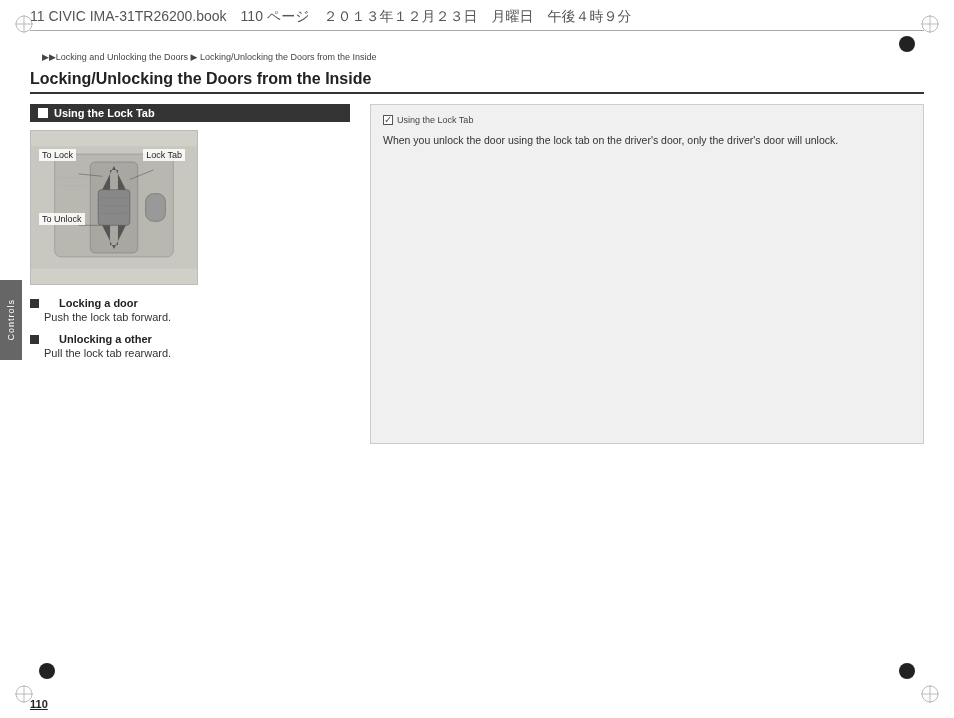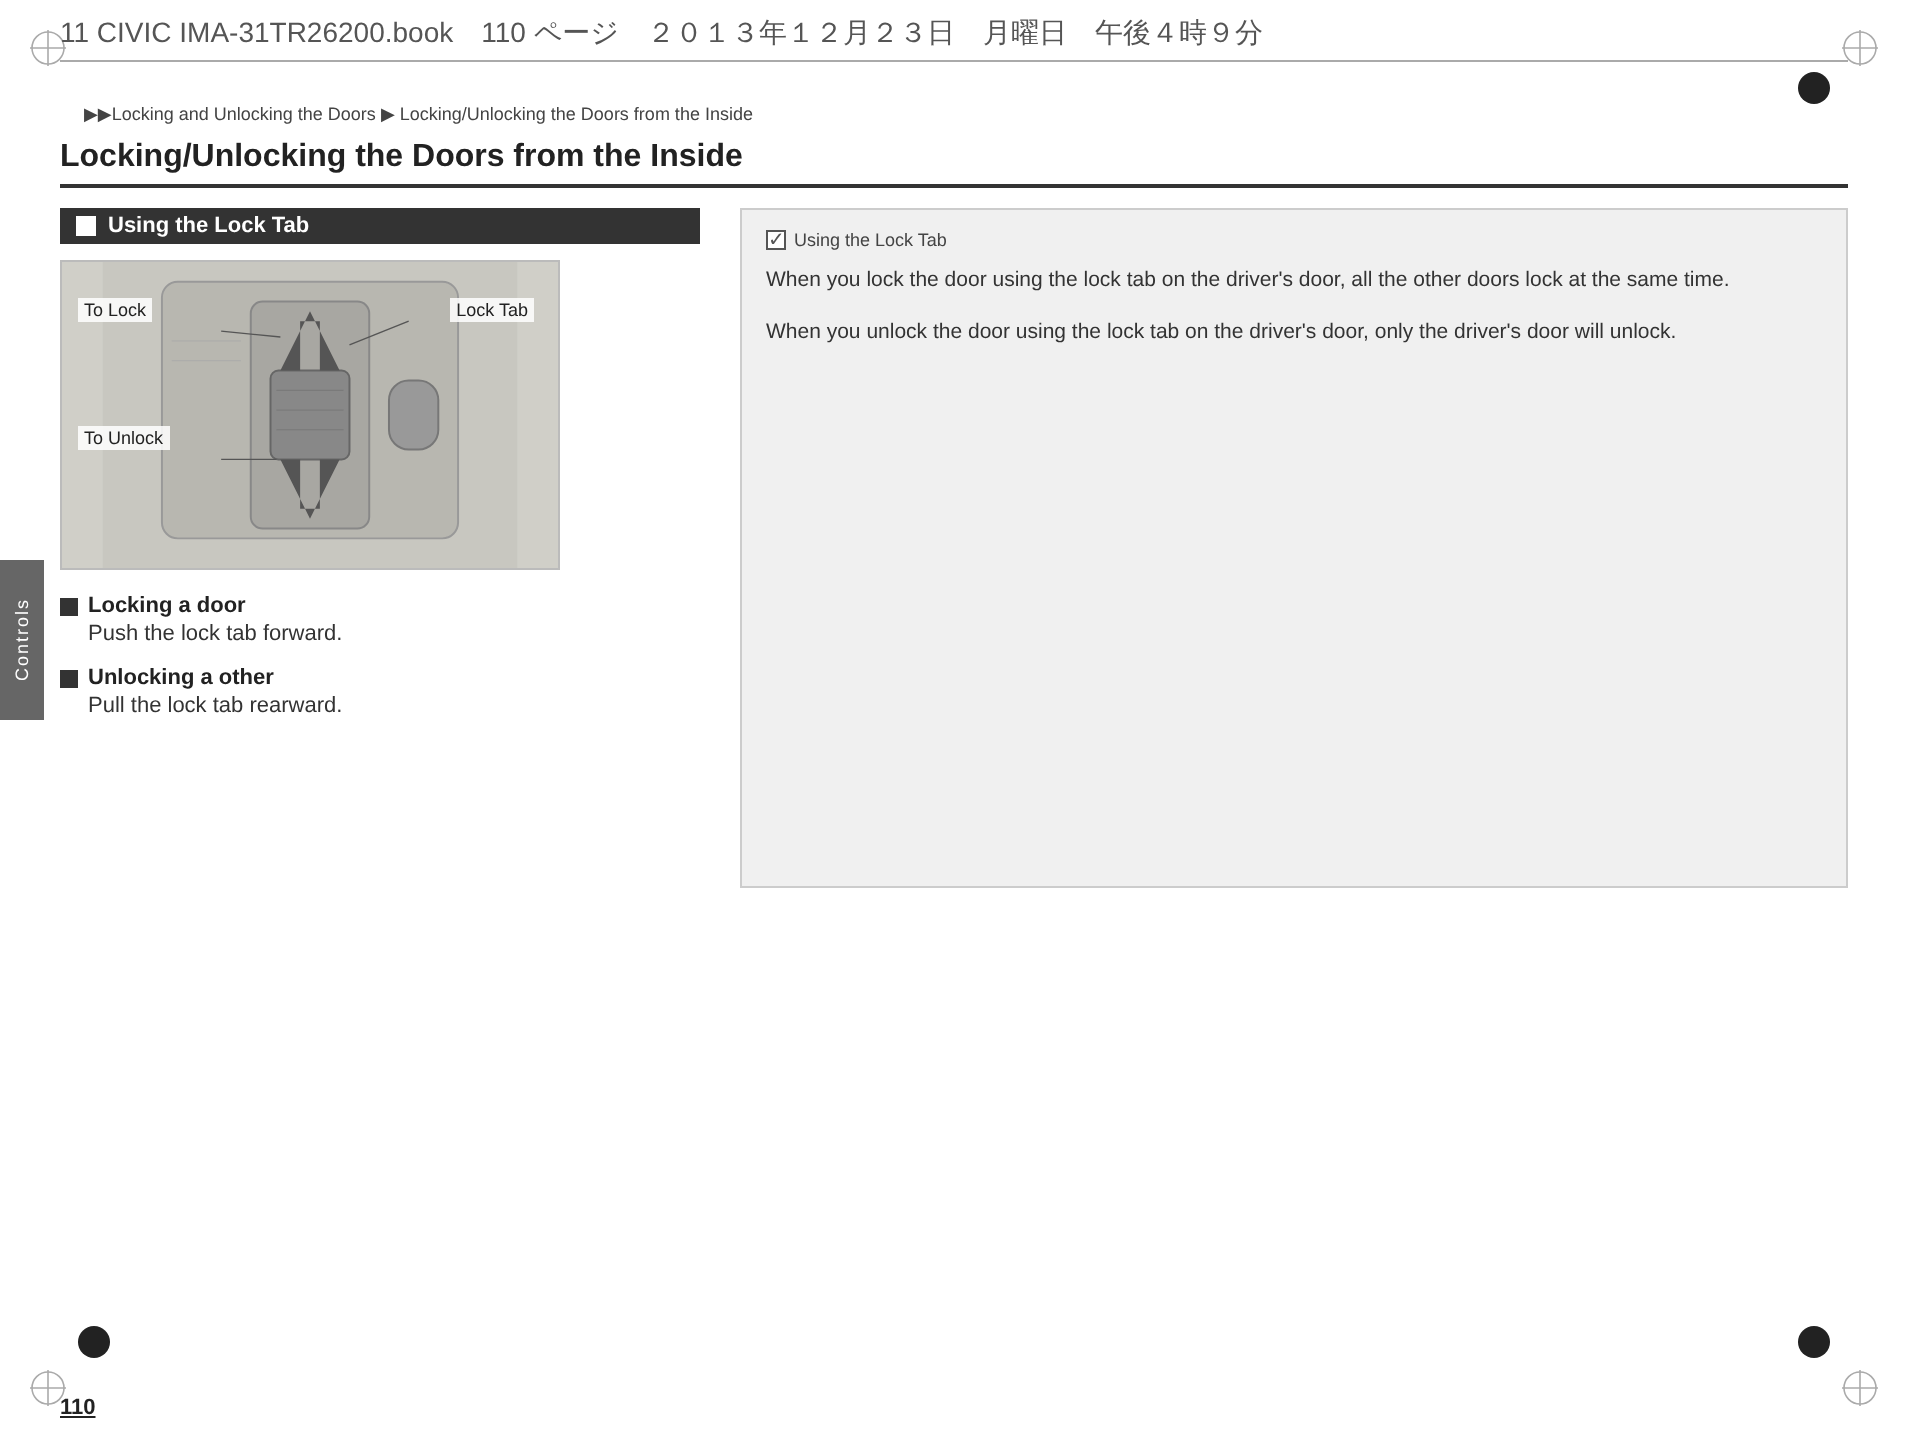--- a/index.html
+++ b/index.html
@@ -111,21 +111,21 @@
       display: inline-block;
       width: 10px;
       height: 10px;
       background: #fff;
       flex-shrink: 0;
     }
 
     
     .lock-diagram {
       position: relative;
-      width: 250px;
+      width: 168px;
       height: 155px;
       background: #d0cfc8;
       border: 1px solid #bbb;
       margin-bottom: 12px;
       overflow: hidden;
     }
 
     
     .diag-label {
       position: absolute;
@@ -152,21 +152,21 @@
 
     .instruction-block {
       margin-bottom: 10px;
     }
 
     .instruction-title {
       font-weight: bold;
       font-size: 11px;
       display: flex;
       align-items: center;
-      gap: 5px;
+      gap: 20px;
       margin-bottom: 2px;
     }
     .instruction-title .sq {
       display: inline-block;
       width: 9px;
       height: 9px;
       background: #333;
       flex-shrink: 0;
     }
 
@@ -366,21 +366,20 @@
         </div>
       </div>
 
     </div>
 
     <div class="right-col">
       <div class="note-title">
         <span class="checkbox-icon"></span>
         <span>Using the Lock Tab</span>
       </div>
-      <div class="note-text">When you lock the door using the lock tab on the driver's door, all the other doors lock at the same time.</div>
       <div class="note-text">When you unlock the door using the lock tab on the driver's door, only the driver's door will unlock.</div>
     </div>
 
   </div>
 
 </div>
 
 <div class="page-number">110</div>
 
 </body></html>

